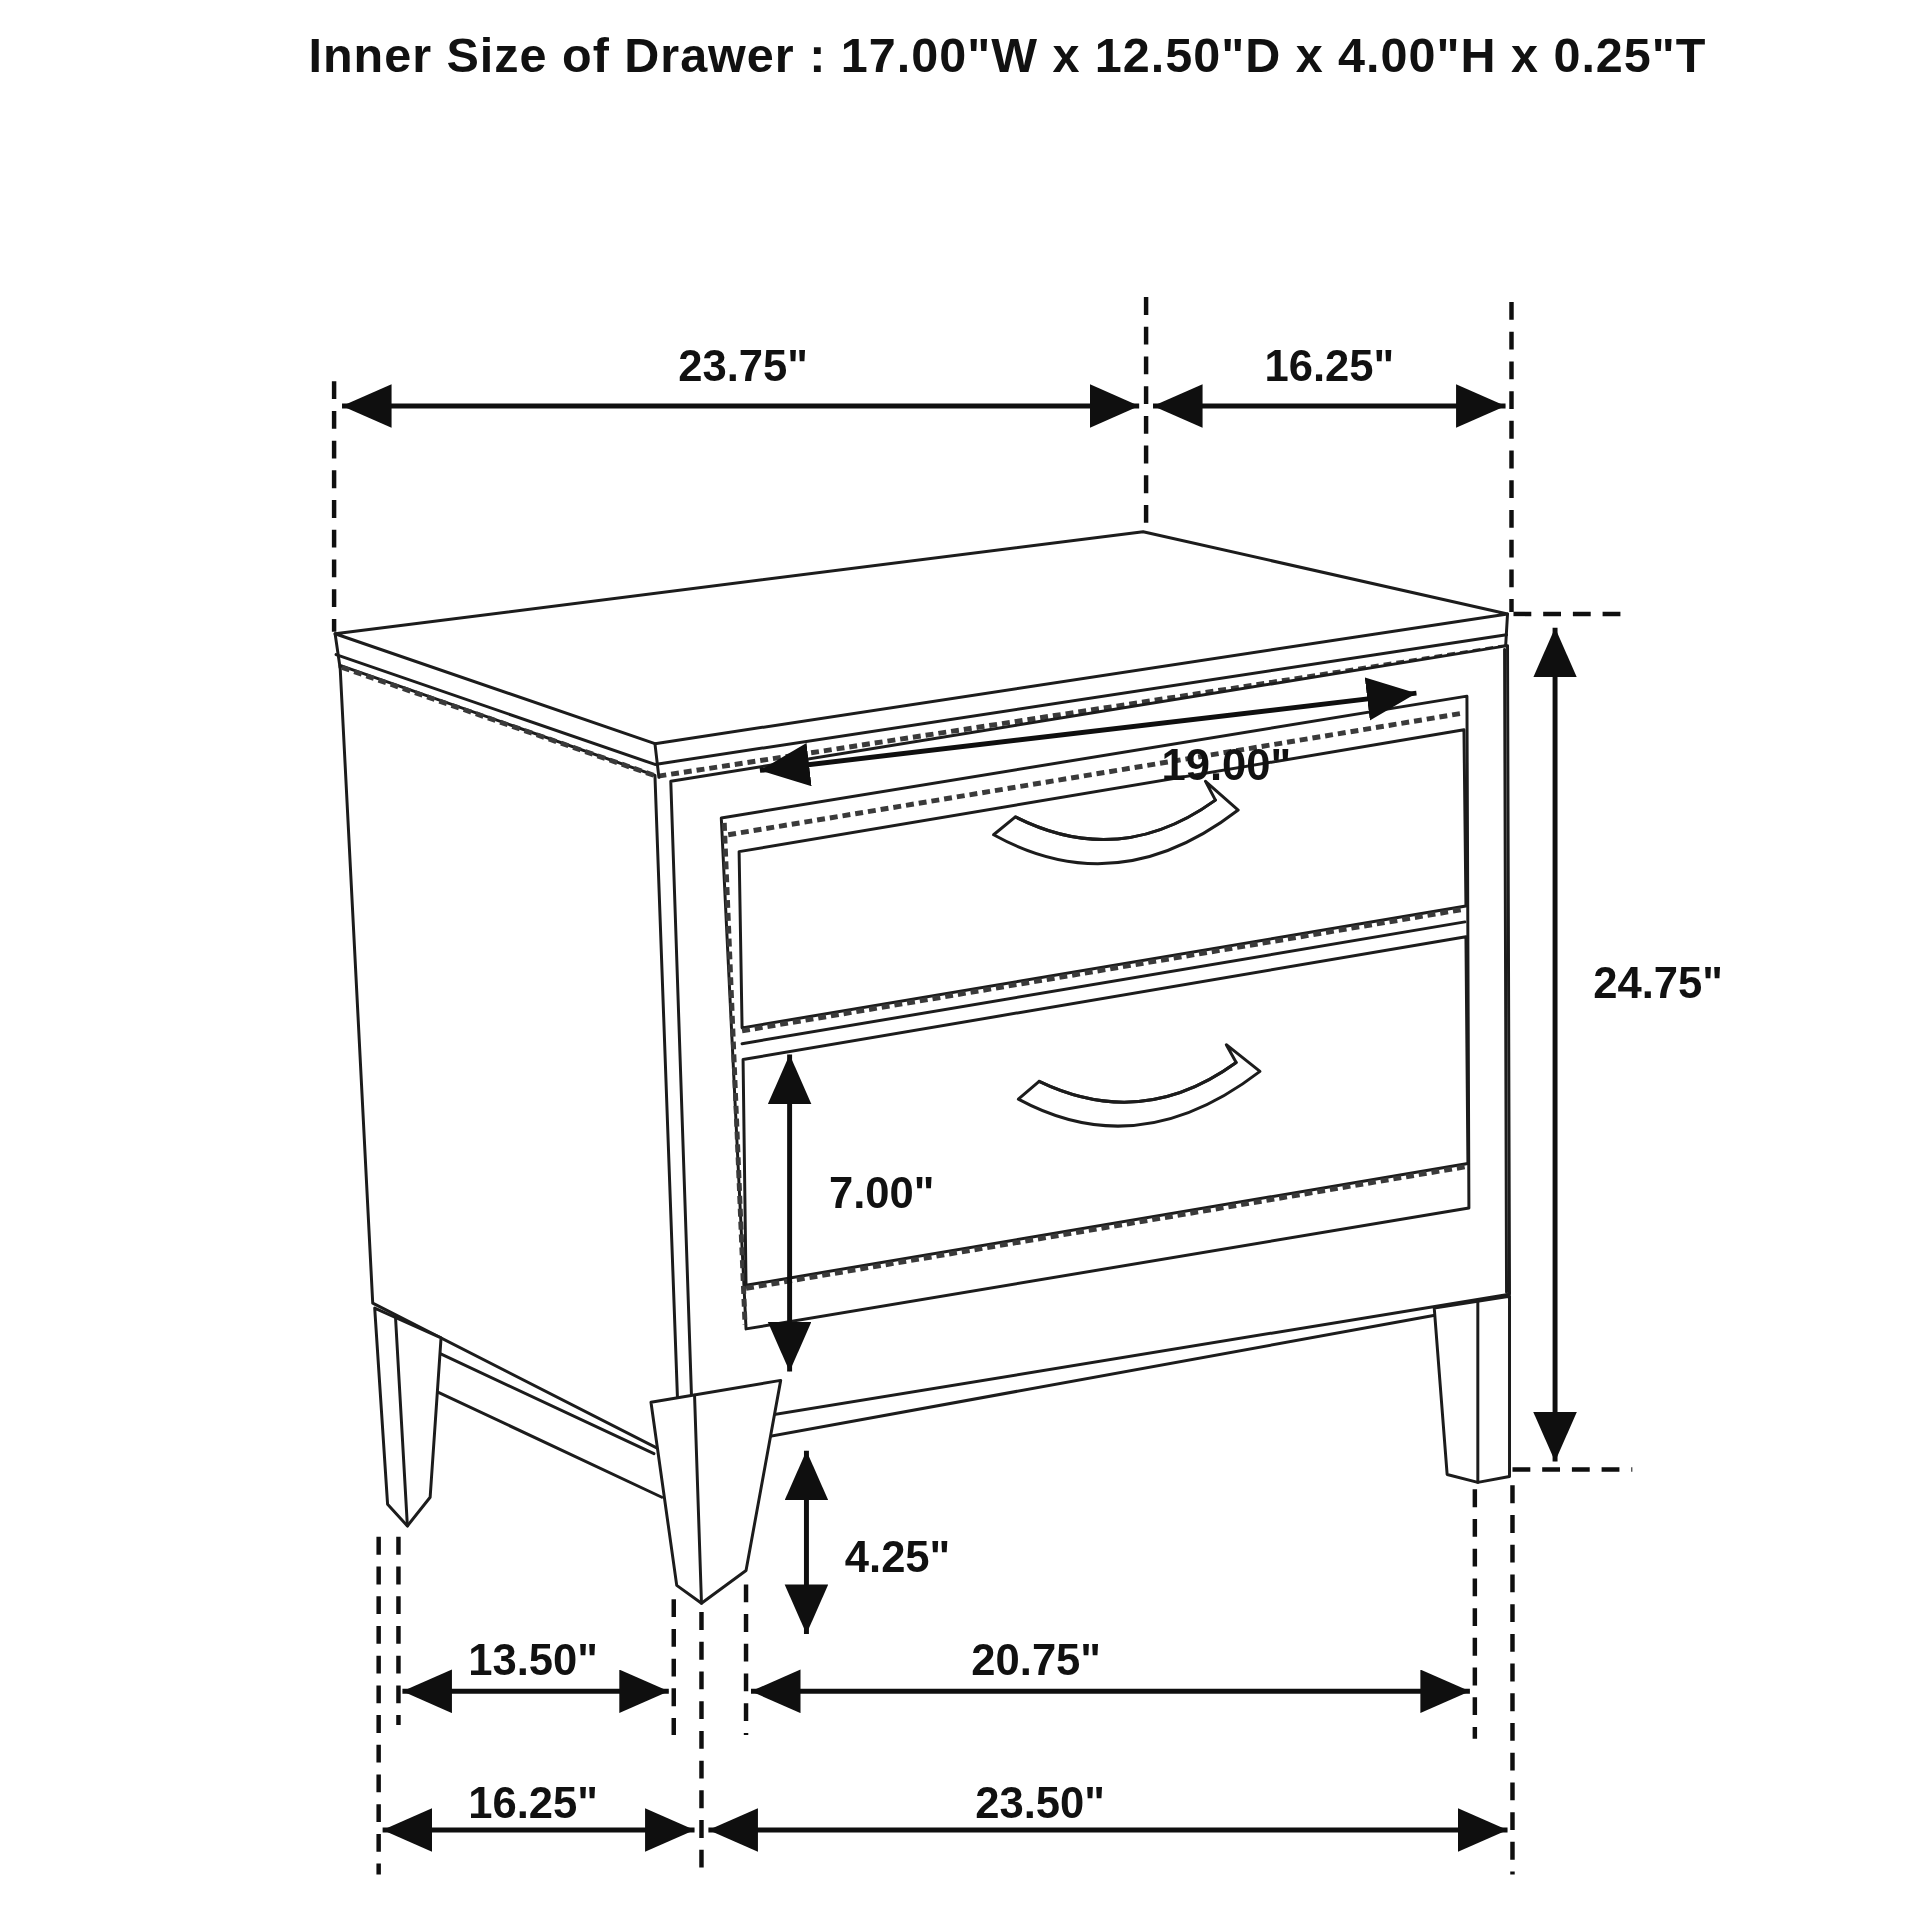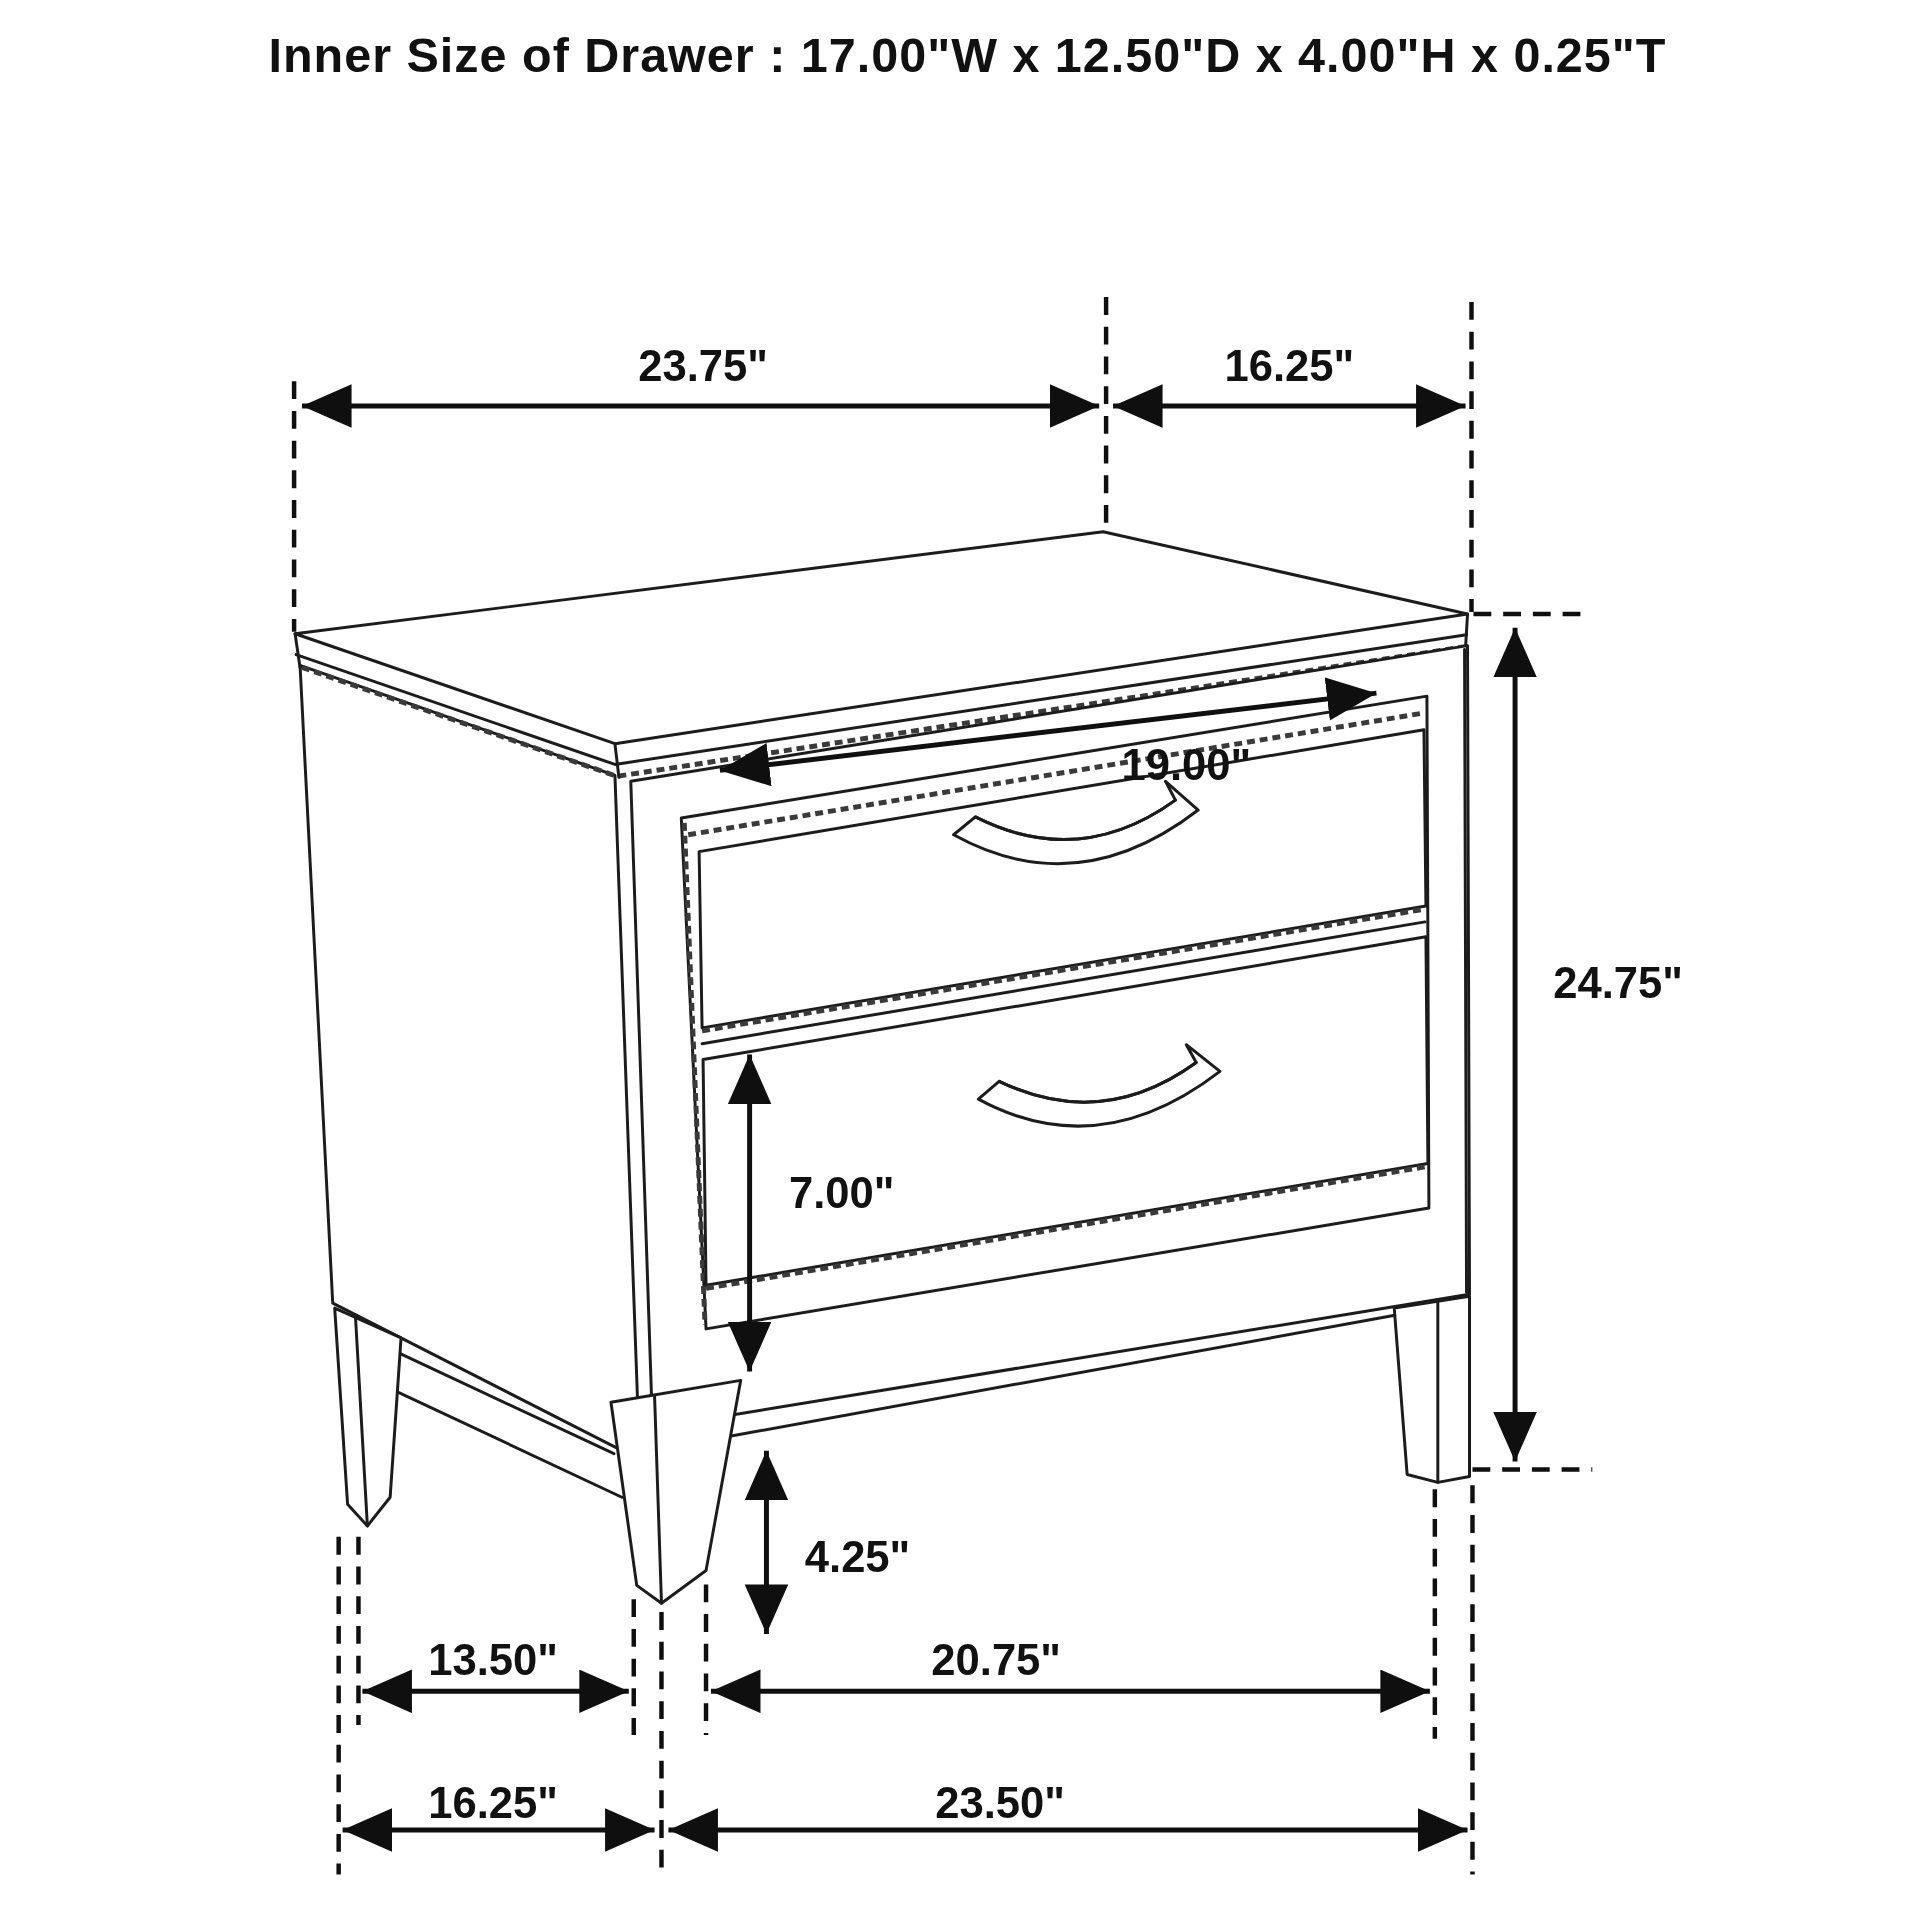--- a/index.html
+++ b/index.html
@@ -1,16 +1,16 @@
 <!DOCTYPE html>
 <html><head>
 <meta charset="utf-8">
 <style>
   html,body{margin:0;padding:0;background:#ffffff;}
-  .frame{width:1747px;height:1927px;background:#ffffff;position:relative;overflow:hidden;}
+  .frame{width:1747px;height:1927px;background:#ffffff;position:relative;overflow:hidden;margin-left:40px;}
   svg{display:block;}
   text{font-family:"Liberation Sans",sans-serif;font-weight:700;fill:#111111;}
   .title{font-size:49px;letter-spacing:1px;}
   .dim-label{font-size:44px;}
   .ln{stroke:#1c1c1c;stroke-width:3;fill:none;stroke-linecap:round;stroke-linejoin:round;}
   .face{stroke:#1c1c1c;stroke-width:3;fill:#ffffff;stroke-linejoin:round;}
   .hatch{stroke:#3a3a3a;stroke-width:5;fill:none;stroke-dasharray:8 5;}
   .ref{stroke:#0f0f0f;stroke-width:4.5;fill:none;stroke-dasharray:18 12;}
   .dim{stroke:#0f0f0f;stroke-width:5;fill:none;}
 </style>

